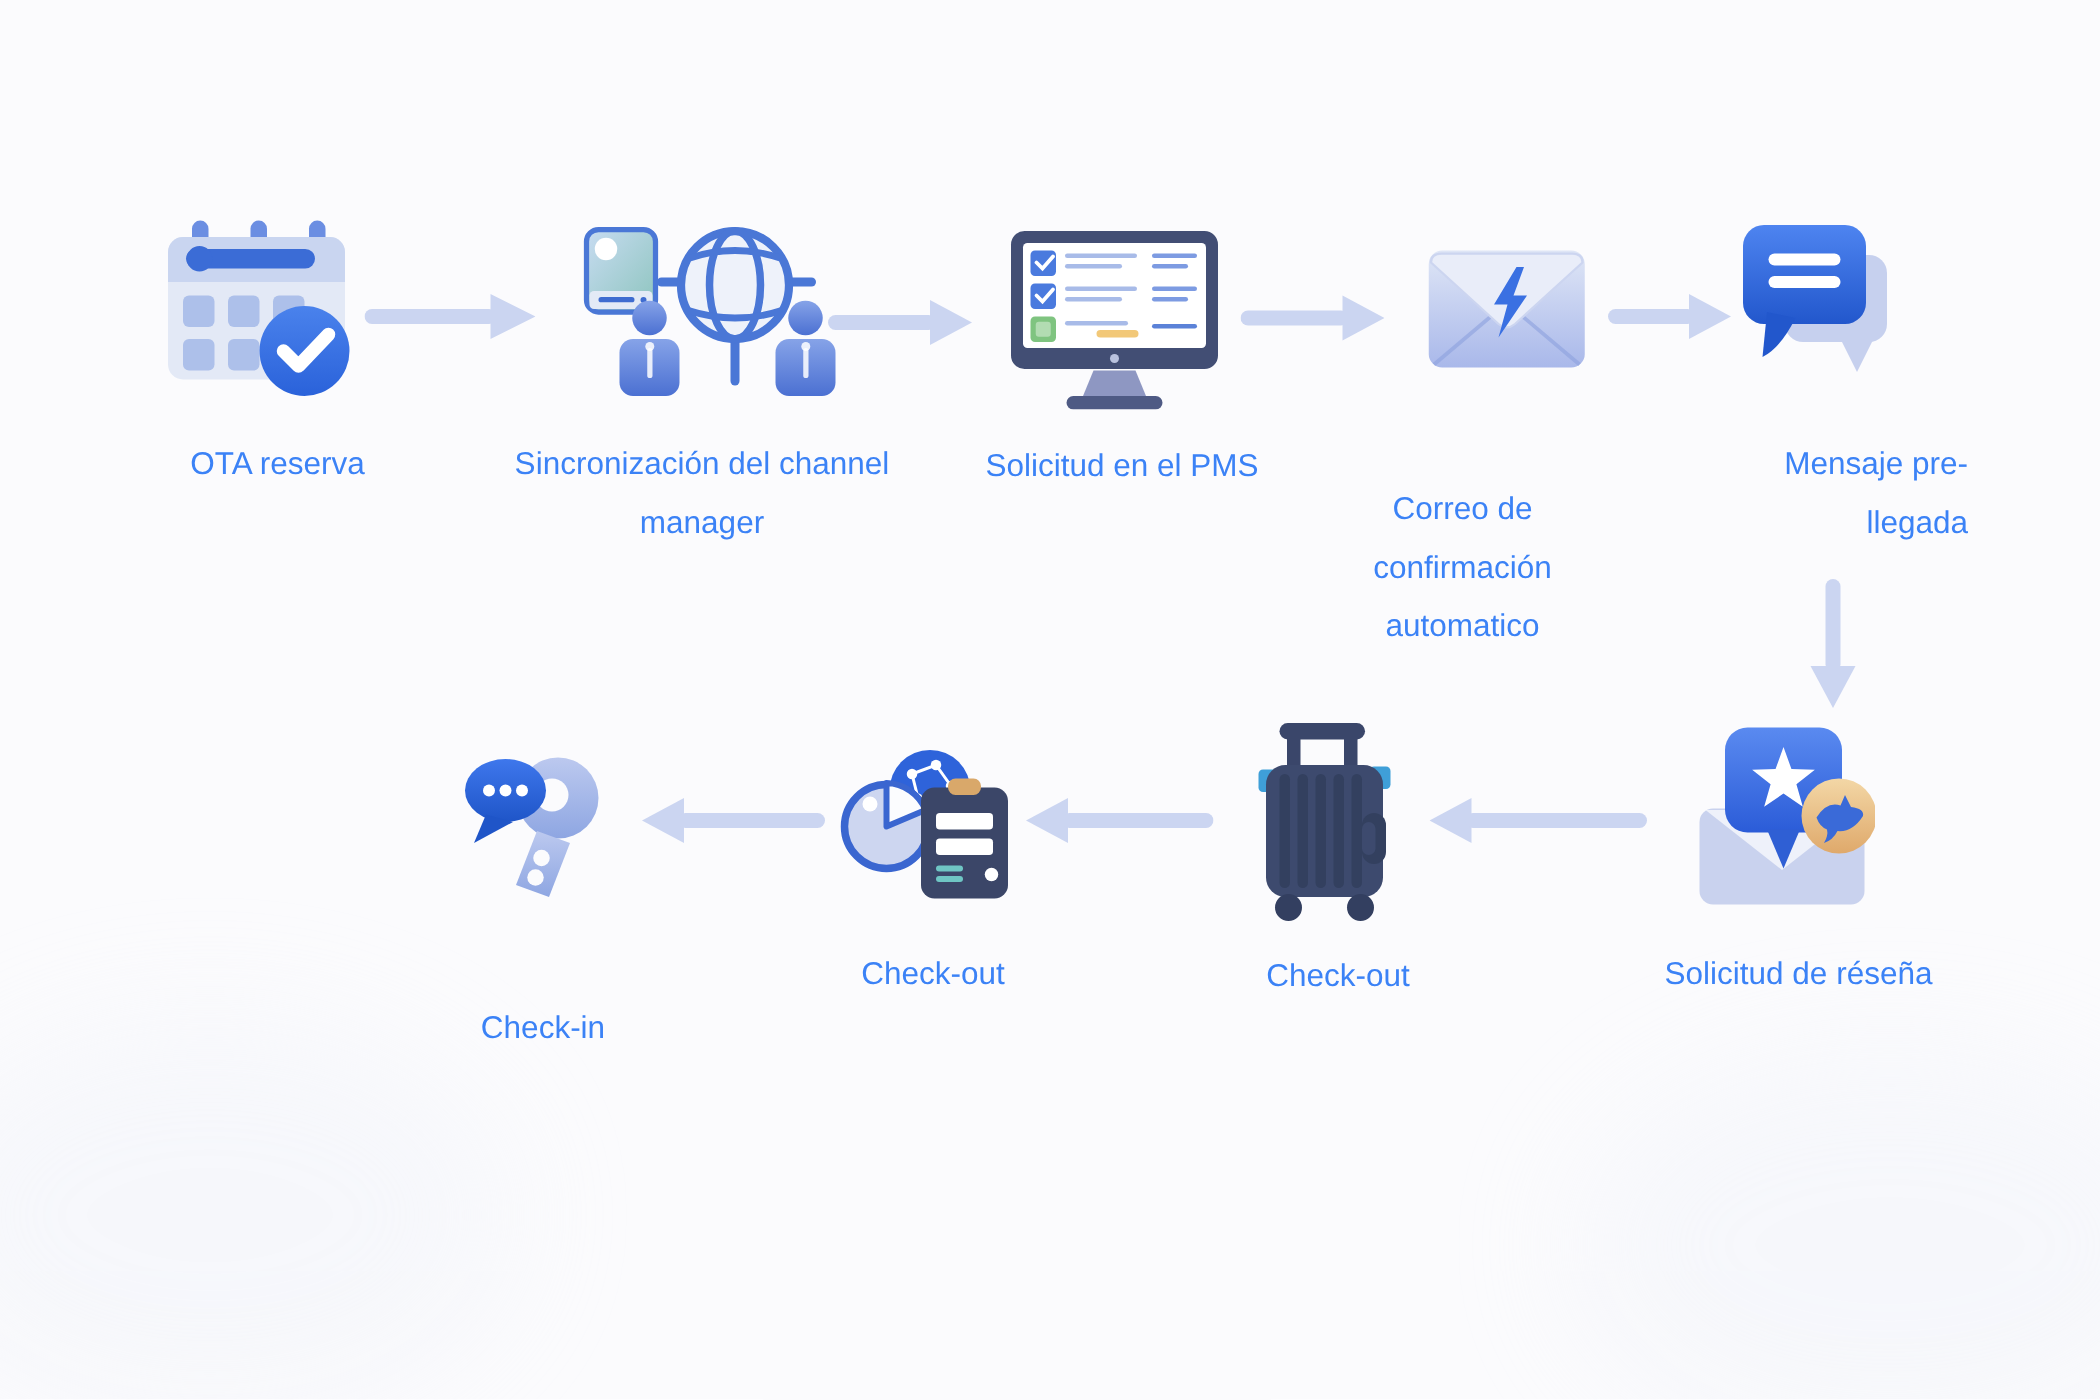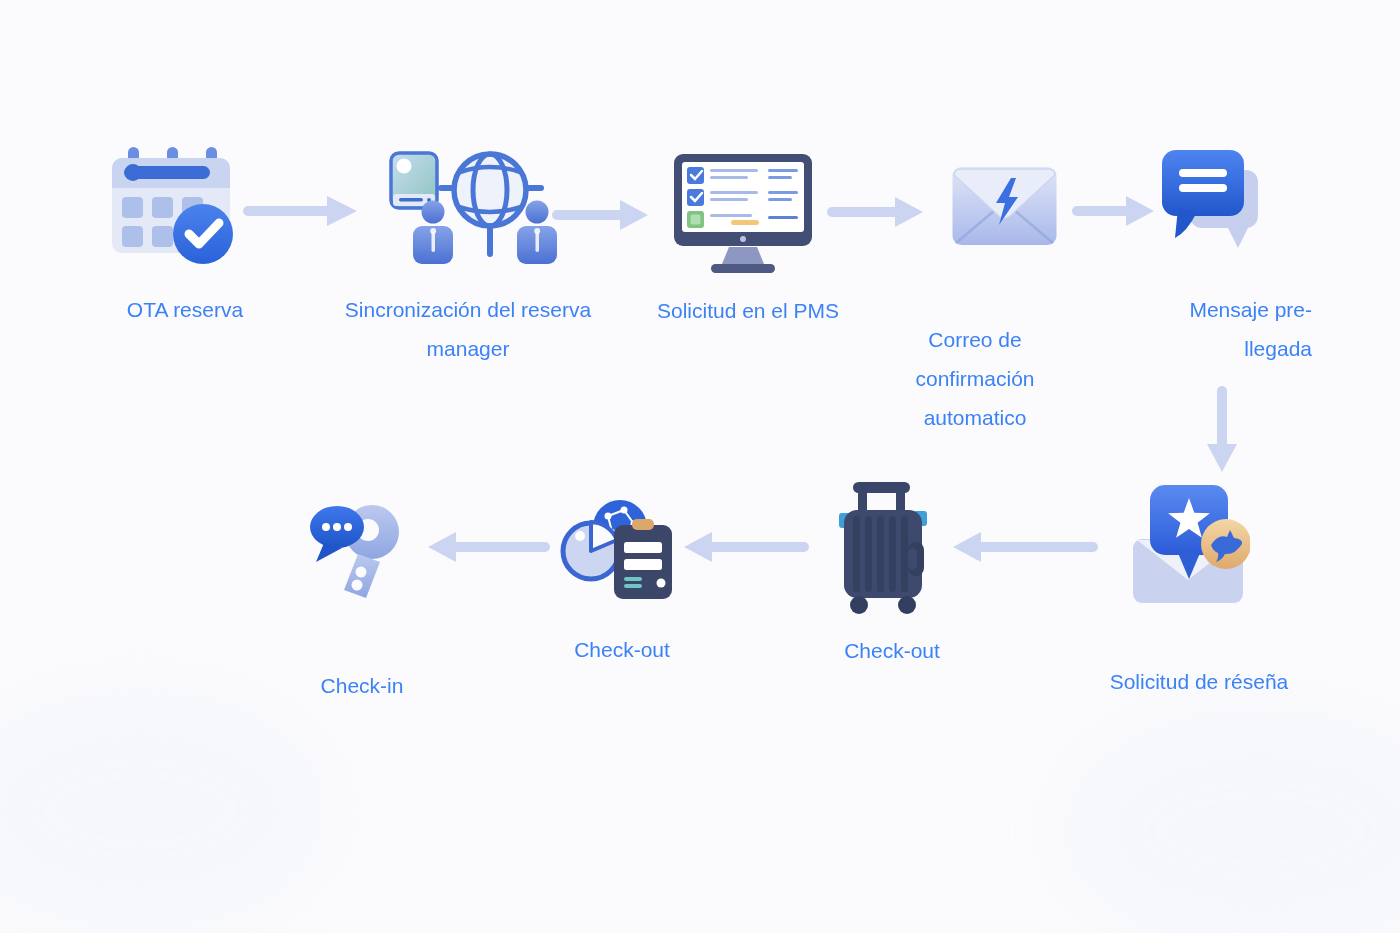--- a/index.html
+++ b/index.html
@@ -178,21 +178,21 @@
   </div>
 
   <div class="arrow" style="left:1204px;top:386px;">
     <svg width="36" height="86" viewBox="0 0 36 86">
       <rect x="13" y="0" width="10" height="62" rx="5"></rect>
       <polygon points="3,58 18,86 33,58"></polygon>
     </svg>
   </div>
 
   <div class="label" style="left:65px;top:290px;width:240px;">OTA reserva</div>
-  <div class="label" style="left:328px;top:290px;width:280px;">Sincronización del reserva manager</div>
+  <div class="label" style="left:328px;top:290px;width:280px;">Sincronización del channel manager</div>
   <div class="label" style="left:598px;top:291px;width:300px;">Solicitud en el PMS</div>
   <div class="label" style="left:870px;top:289px;width:210px;margin-top:31px;">Correo de confirmación automatico</div>
   <div class="label" style="left:1132px;top:290px;width:180px;text-align:right;">Mensaje pre-llegada</div>
 
   <div class="node-icon" style="left:308px;top:500px;width:105px;height:100px;">
     <svg width="105" height="100" viewBox="0 0 105 100">
       <defs>
         <linearGradient id="gKey" x1="0" y1="0" x2="0" y2="1">
           <stop offset="0" stop-color="#bcc9ef"></stop>
             <stop offset="1" stop-color="#8ea6e2"></stop>
@@ -295,14 +295,14 @@
       <path d="M48,71 h22 L59,97 Z" fill="#2f5fd4"></path>
       <path d="M59,16 L64.3,30.7 L79.9,31.2 L67.6,40.8 L71.9,55.8 L59,47 L46.1,55.8 L50.4,40.8 L38.1,31.2 L53.7,30.7 Z" fill="#ffffff"></path>
       <circle cx="96" cy="62" r="25" fill="url(#gTan)"></circle>
       <path d="M81,63 q7,-11 16,-8 l3,-7 4,8 q9,1 8,6 q-7,11 -17,10 q-3,6 -9,8 q3,-5 2,-9 q-5,-2 -7,-8 Z" fill="#3a6ad8"></path>
     </svg>
   </div>
 
   <div class="label" style="left:262px;top:630px;width:200px;margin-top:36px;">Check-in</div>
   <div class="label" style="left:522px;top:630px;width:200px;">Check-out</div>
   <div class="label" style="left:792px;top:631px;width:200px;">Check-out</div>
-  <div class="label" style="left:1094px;top:630px;width:210px;margin-top:32px;">Solicitud de réseña</div>
+  <div class="label" style="left:1094px;top:630px;width:210px;">Solicitud de réseña</div>
 </div>
 
 </body></html>

